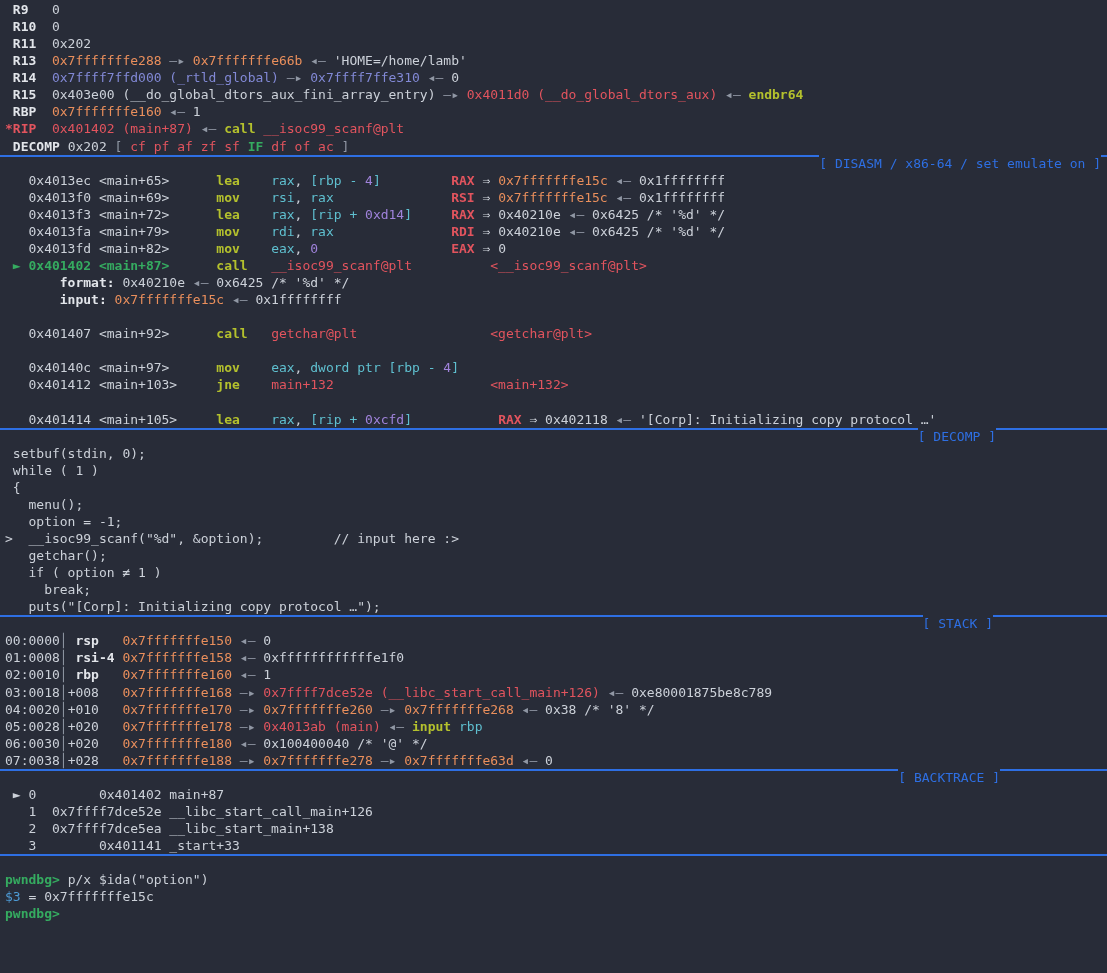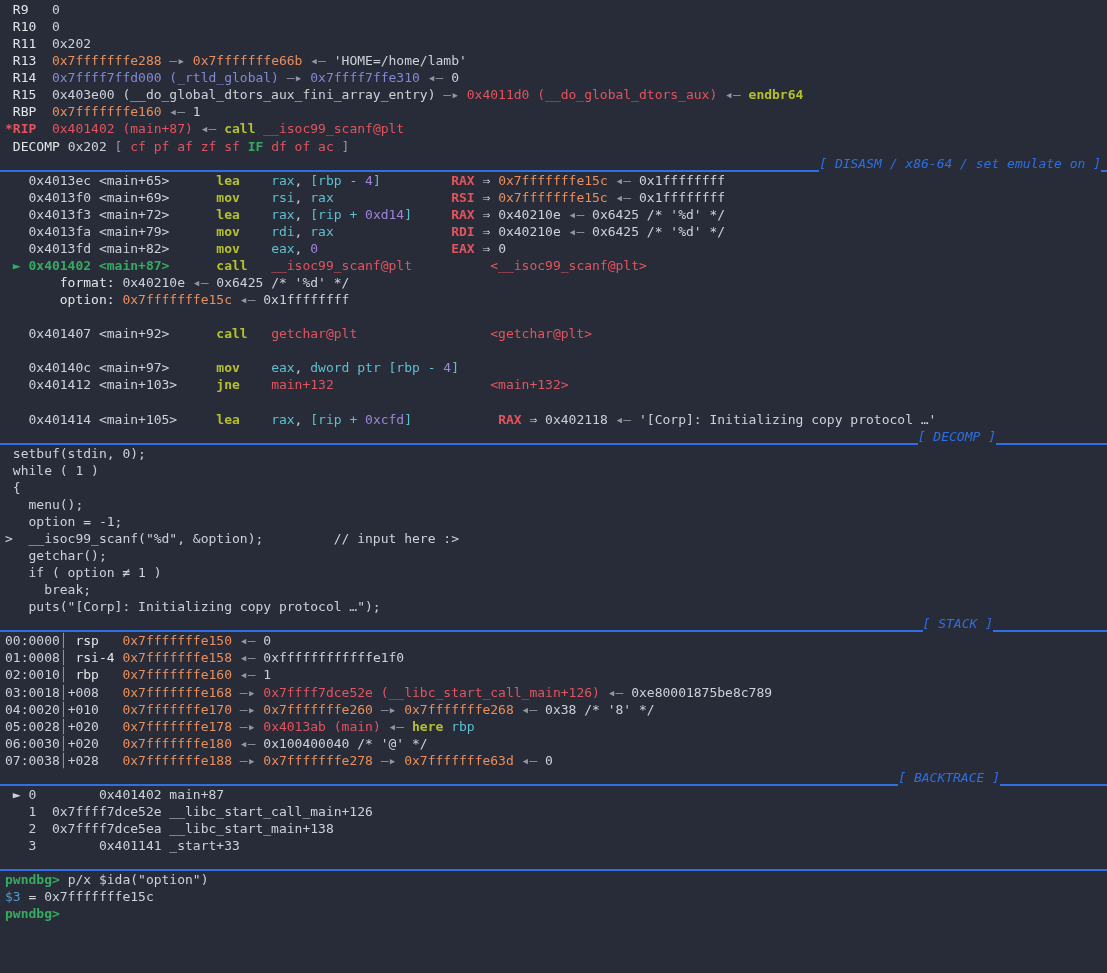--- a/index.html
+++ b/index.html
@@ -7,33 +7,33 @@
     width:1107px;height:973px;overflow:hidden;
     background:var(--bg);
     font-family:"DejaVu Sans Mono", monospace;
     font-size:13px;
   }
   #terminal{padding:1px 0 0 5px;}
   .line{height:17.07px;line-height:17.07px;white-space:pre;}
   .line span{white-space:pre;}
   
   .w{color:var(--fg);}
-  .b{color:var(--bold);font-weight:normal;}
+  .b{color:var(--bold);font-weight:bold;}
   .gr{color:var(--dim);}
   .o{color:var(--orange);}
   .r{color:var(--red);}
   .rb{color:var(--red);font-weight:bold;}
   .y{color:var(--yellow);font-weight:bold;}
   .g{color:var(--green);font-weight:bold;}
   .pb{color:var(--periwinkle);}
   .pu{color:var(--purple);}
   .cy{color:var(--cyan);}
   .sb{color:var(--steel);}
   
-  .sep{display:flex;align-items:flex-end;margin-left:-5px;width:1107px;font-style:italic;}
+  .sep{display:flex;align-items:flex-start;margin-left:-5px;width:1107px;}
   .sep .rule{height:2px;background:var(--blue);display:inline-block;}
   .sep .grow{flex:1;}
   .sep-label{color:var(--blue);padding:0;line-height:17.07px;}
 </style>
 </head>
 <body>
 
 <div id="terminal">
     <div class="line"><span class="b"> R9   </span><span class="w">0</span></div>
     <div class="line"><span class="b"> R10  </span><span class="w">0</span></div>
@@ -45,21 +45,21 @@
     <div class="line"><span class="rb">*RIP  </span><span class="r">0x401402 (main+87)</span><span class="gr"> ◂— </span><span class="y">call</span><span class="r"> __isoc99_scanf@plt</span></div>
     <div class="line"><span class="b"> DECOMP </span><span class="w">0x202 </span><span class="gr">[ </span><span class="r">cf pf af zf sf </span><span class="g">IF</span><span class="r"> df of ac </span><span class="gr">]</span></div>
     <div class="line sep"><span class="rule grow"></span><span class="sep-label">[ DISASM / x86-64 / set emulate on ]</span><span class="rule" style="width: 6px;"></span></div>
     <div class="line"><span class="w">   0x4013ec &lt;main+65&gt;      </span><span class="y">lea</span><span class="w">    </span><span class="cy">rax</span><span class="w">, </span><span class="cy">[rbp - </span><span class="pu">4</span><span class="cy">]</span><span class="w">         </span><span class="rb">RAX</span><span class="w"> ⇒ </span><span class="o">0x7fffffffe15c</span><span class="gr"> ◂— </span><span class="w">0x1ffffffff</span></div>
     <div class="line"><span class="w">   0x4013f0 &lt;main+69&gt;      </span><span class="y">mov</span><span class="w">    </span><span class="cy">rsi</span><span class="w">, </span><span class="cy">rax</span><span class="w">               </span><span class="rb">RSI</span><span class="w"> ⇒ </span><span class="o">0x7fffffffe15c</span><span class="gr"> ◂— </span><span class="w">0x1ffffffff</span></div>
     <div class="line"><span class="w">   0x4013f3 &lt;main+72&gt;      </span><span class="y">lea</span><span class="w">    </span><span class="cy">rax</span><span class="w">, </span><span class="cy">[rip + </span><span class="pu">0xd14</span><span class="cy">]</span><span class="w">     </span><span class="rb">RAX</span><span class="w"> ⇒ </span><span class="w">0x40210e</span><span class="gr"> ◂— </span><span class="w">0x6425 /* '%d' */</span></div>
     <div class="line"><span class="w">   0x4013fa &lt;main+79&gt;      </span><span class="y">mov</span><span class="w">    </span><span class="cy">rdi</span><span class="w">, </span><span class="cy">rax</span><span class="w">               </span><span class="rb">RDI</span><span class="w"> ⇒ </span><span class="w">0x40210e</span><span class="gr"> ◂— </span><span class="w">0x6425 /* '%d' */</span></div>
     <div class="line"><span class="w">   0x4013fd &lt;main+82&gt;      </span><span class="y">mov</span><span class="w">    </span><span class="cy">eax</span><span class="w">, </span><span class="pu">0</span><span class="w">                 </span><span class="rb">EAX</span><span class="w"> ⇒ </span><span class="w">0</span></div>
     <div class="line"><span class="g"> ► 0x401402 &lt;main+87&gt;      </span><span class="y">call</span><span class="w">   </span><span class="r">__isoc99_scanf@plt</span><span class="w">          </span><span class="r">&lt;__isoc99_scanf@plt&gt;</span></div>
     <div class="line"><span class="b">       format: </span><span class="w">0x40210e</span><span class="gr"> ◂— </span><span class="w">0x6425 /* '%d' */</span></div>
-    <div class="line"><span class="b">       option: </span><span class="o">0x7fffffffe15c</span><span class="gr"> ◂— </span><span class="w">0x1ffffffff</span></div>
+    <div class="line"><span class="b">       input: </span><span class="o">0x7fffffffe15c</span><span class="gr"> ◂— </span><span class="w">0x1ffffffff</span></div>
     <div class="line"></div>
     <div class="line"><span class="w">   0x401407 &lt;main+92&gt;      </span><span class="y">call</span><span class="w">   </span><span class="r">getchar@plt</span><span class="w">                 </span><span class="r">&lt;getchar@plt&gt;</span></div>
     <div class="line"></div>
     <div class="line"><span class="w">   0x40140c &lt;main+97&gt;      </span><span class="y">mov</span><span class="w">    </span><span class="cy">eax</span><span class="w">, </span><span class="cy">dword ptr [rbp - </span><span class="pu">4</span><span class="cy">]</span></div>
     <div class="line"><span class="w">   0x401412 &lt;main+103&gt;     </span><span class="y">jne</span><span class="w">    </span><span class="r">main+132</span><span class="w">                    </span><span class="r">&lt;main+132&gt;</span></div>
     <div class="line"></div>
     <div class="line"><span class="w">   0x401414 &lt;main+105&gt;     </span><span class="y">lea</span><span class="w">    </span><span class="cy">rax</span><span class="w">, </span><span class="cy">[rip + </span><span class="pu">0xcfd</span><span class="cy">]</span><span class="w">           </span><span class="rb">RAX</span><span class="w"> ⇒ </span><span class="w">0x402118</span><span class="gr"> ◂— </span><span class="w">'[Corp]: Initializing copy protocol …'</span></div>
     <div class="line sep"><span class="rule grow"></span><span class="sep-label">[ DECOMP ]</span><span class="rule" style="width: 111px;"></span></div>
     <div class="line"><span class="w"> setbuf(stdin, 0);</span></div>
     <div class="line"><span class="w"> while ( 1 )</span></div>
@@ -70,21 +70,21 @@
     <div class="line"><span class="w">   getchar();</span></div>
     <div class="line"><span class="w">   if ( option ≠ 1 )</span></div>
     <div class="line"><span class="w">     break;</span></div>
     <div class="line"><span class="w">   puts("[Corp]: Initializing copy protocol …");</span></div>
     <div class="line sep"><span class="rule grow"></span><span class="sep-label">[ STACK ]</span><span class="rule" style="width: 114px;"></span></div>
     <div class="line"><span class="w">00:0000</span><span class="gr">│ </span><span class="b">rsp  </span><span class="w"> </span><span class="o">0x7fffffffe150</span><span class="gr"> ◂— </span><span class="w">0</span></div>
     <div class="line"><span class="w">01:0008</span><span class="gr">│ </span><span class="b">rsi-4</span><span class="w"> </span><span class="o">0x7fffffffe158</span><span class="gr"> ◂— </span><span class="w">0xffffffffffffe1f0</span></div>
     <div class="line"><span class="w">02:0010</span><span class="gr">│ </span><span class="b">rbp  </span><span class="w"> </span><span class="o">0x7fffffffe160</span><span class="gr"> ◂— </span><span class="w">1</span></div>
     <div class="line"><span class="w">03:0018</span><span class="gr">│</span><span class="w">+008   </span><span class="o">0x7fffffffe168</span><span class="gr"> —▸ </span><span class="r">0x7ffff7dce52e (__libc_start_call_main+126)</span><span class="gr"> ◂— </span><span class="w">0xe80001875be8c789</span></div>
     <div class="line"><span class="w">04:0020</span><span class="gr">│</span><span class="w">+010   </span><span class="o">0x7fffffffe170</span><span class="gr"> —▸ </span><span class="o">0x7fffffffe260</span><span class="gr"> —▸ </span><span class="o">0x7fffffffe268</span><span class="gr"> ◂— </span><span class="w">0x38 /* '8' */</span></div>
-    <div class="line"><span class="w">05:0028</span><span class="gr">│</span><span class="w">+020   </span><span class="o">0x7fffffffe178</span><span class="gr"> —▸ </span><span class="r">0x4013ab (main)</span><span class="gr"> ◂— </span><span class="y">here</span><span class="cy"> rbp</span></div>
+    <div class="line"><span class="w">05:0028</span><span class="gr">│</span><span class="w">+020   </span><span class="o">0x7fffffffe178</span><span class="gr"> —▸ </span><span class="r">0x4013ab (main)</span><span class="gr"> ◂— </span><span class="y">input</span><span class="cy"> rbp</span></div>
     <div class="line"><span class="w">06:0030</span><span class="gr">│</span><span class="w">+020   </span><span class="o">0x7fffffffe180</span><span class="gr"> ◂— </span><span class="w">0x100400040 /* '@' */</span></div>
     <div class="line"><span class="w">07:0038</span><span class="gr">│</span><span class="w">+028   </span><span class="o">0x7fffffffe188</span><span class="gr"> —▸ </span><span class="o">0x7fffffffe278</span><span class="gr"> —▸ </span><span class="o">0x7fffffffe63d</span><span class="gr"> ◂— </span><span class="w">0</span></div>
     <div class="line sep"><span class="rule grow"></span><span class="sep-label">[ BACKTRACE ]</span><span class="rule" style="width: 107px;"></span></div>
     <div class="line"><span class="w"> ► 0        0x401402 main+87</span></div>
     <div class="line"><span class="w">   1  0x7ffff7dce52e __libc_start_call_main+126</span></div>
     <div class="line"><span class="w">   2  0x7ffff7dce5ea __libc_start_main+138</span></div>
     <div class="line"><span class="w">   3        0x401141 _start+33</span></div>
     <div class="line sep"><span class="rule grow"></span></div>
     <div class="line"><span class="g">pwndbg&gt; </span><span class="w">p/x $ida("option")</span></div>
     <div class="line"><span class="sb">$3</span><span class="w"> = 0x7fffffffe15c</span></div>

